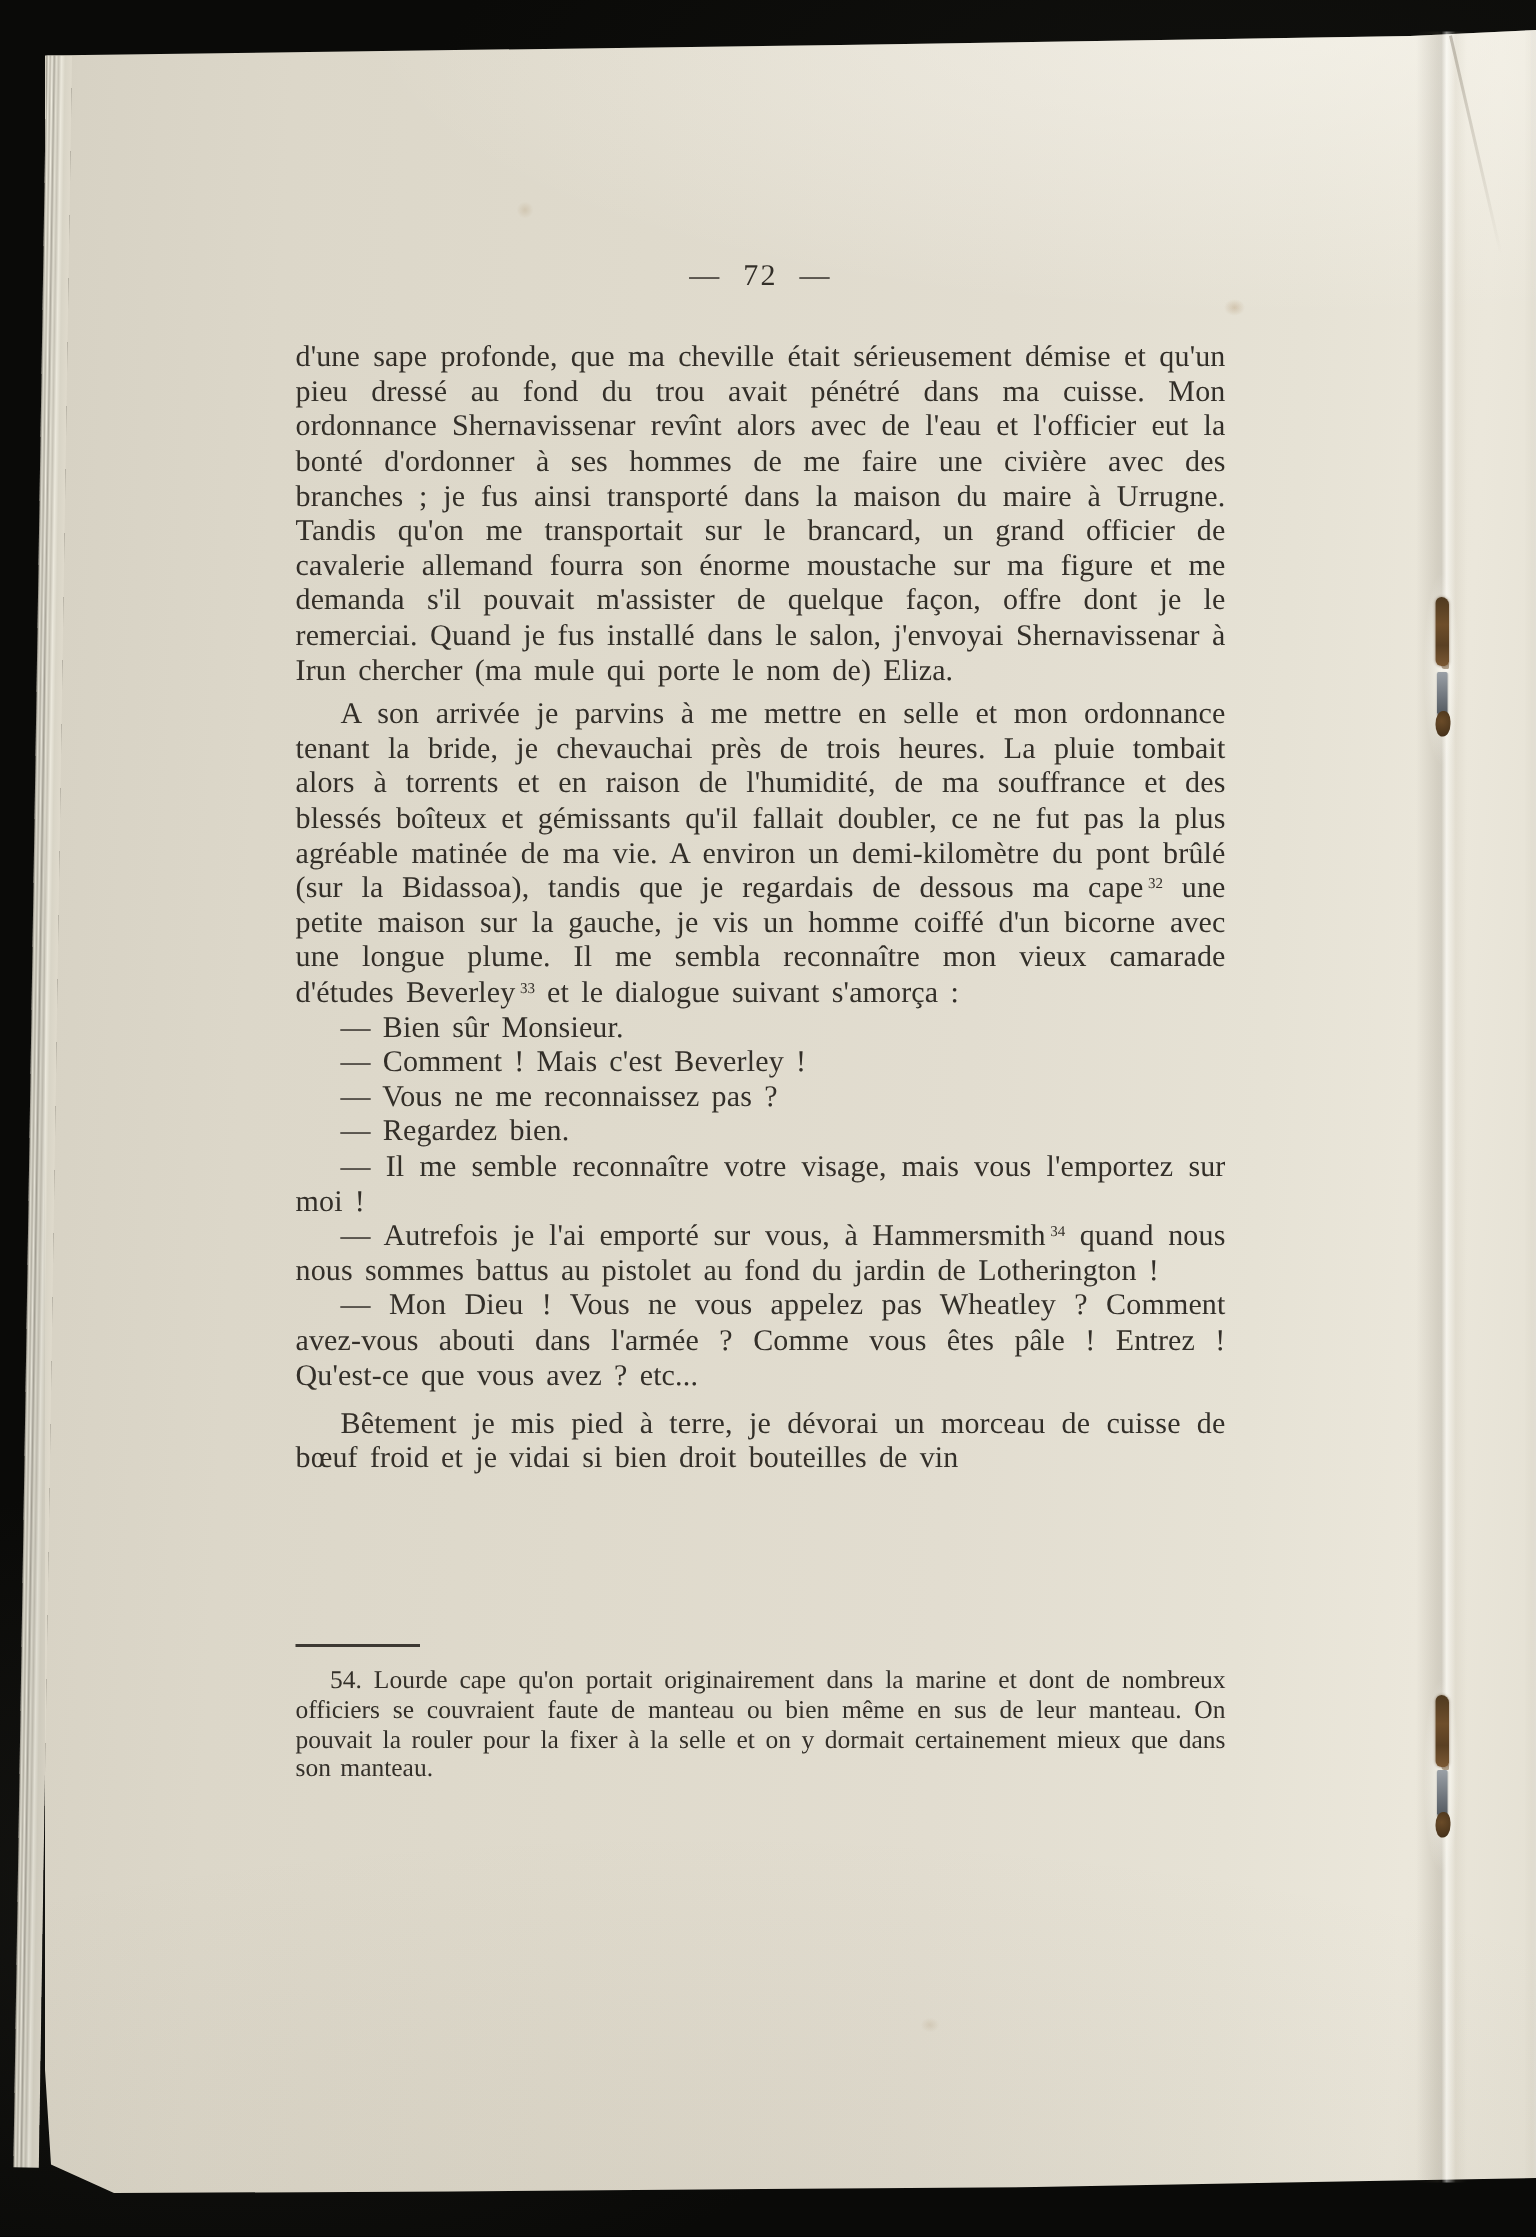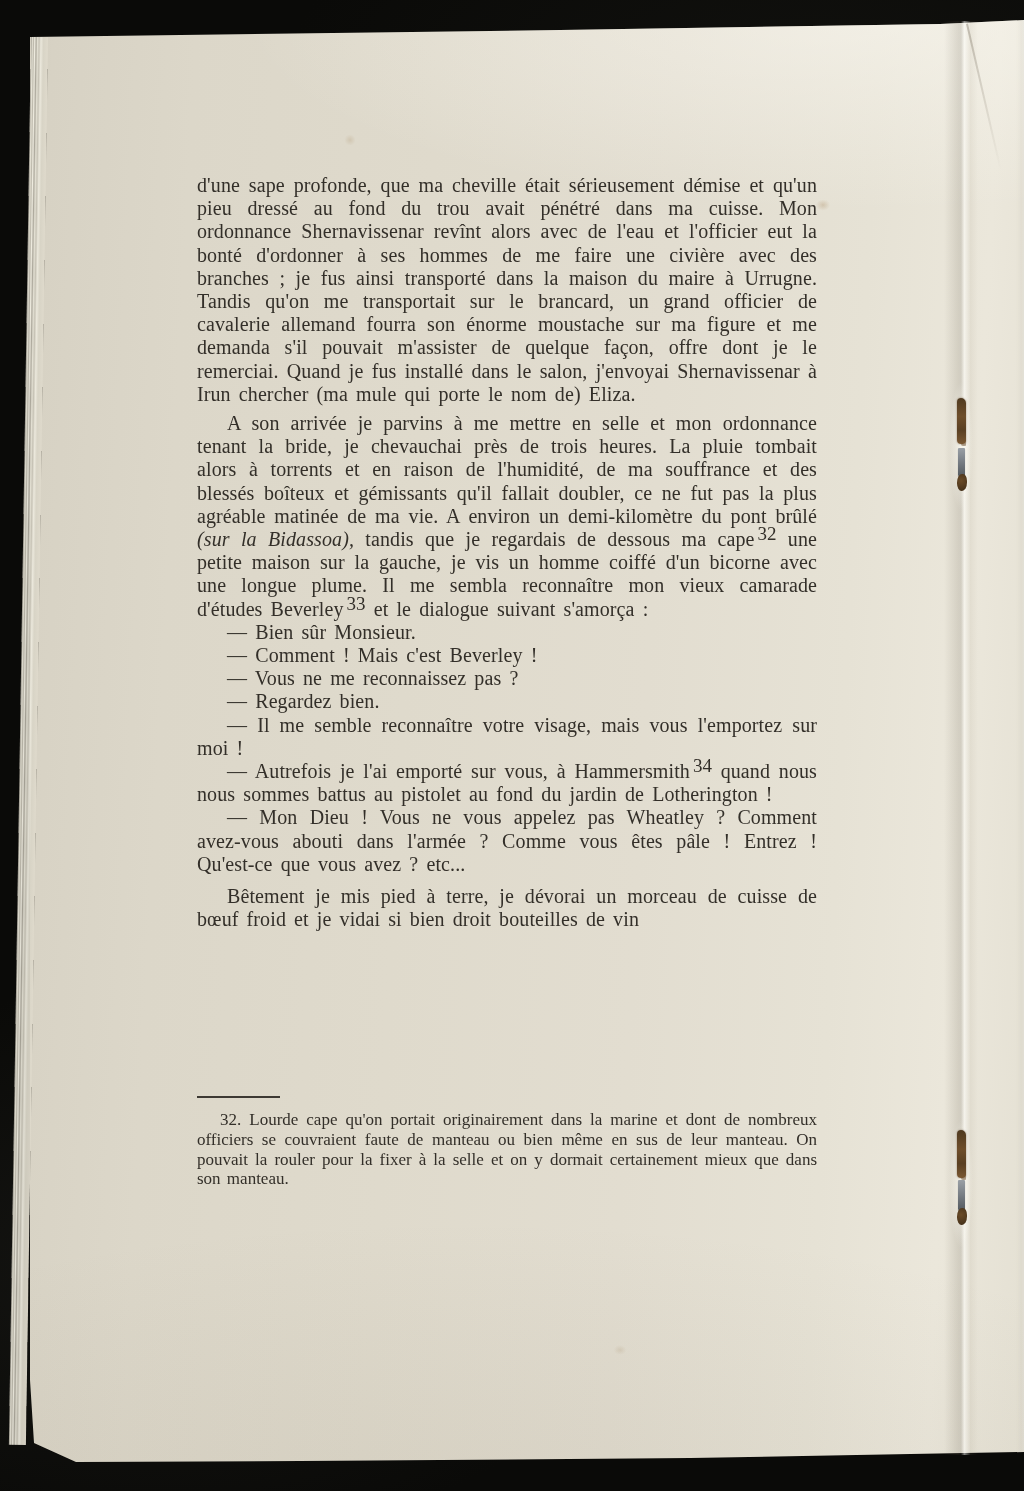--- a/index.html
+++ b/index.html
@@ -78,22 +78,22 @@
   .body p{margin:0;}
   .body{
     font-size:20px;line-height:23.2px;
     text-align:justify;word-spacing:3px;letter-spacing:0.1px;
   }
   .para, .para-last{text-indent:30px;}
   .para{margin:6px 0 0 !important;}
   .para-first{text-indent:0;margin:0;}
   .para-last{margin:9px 0 0 !important;}
   .dialogue{text-indent:30px;margin:0;}
-  .it{font-style:italic;}
-  .sup{font-size:19px;vertical-align:6px;line-height:0;margin-left:3px;letter-spacing:0;}
+  .it{}
+  .sup{font-size:10px;vertical-align:6px;line-height:0;margin-left:3px;letter-spacing:0;}
   
   .footzone{
     position:absolute;left:197px;top:1096px;width:620px;color:#332f29;
   }
   .fnrule{width:83px;height:0;border-top:2px solid #3d3933;margin:0;}
   .footnotes{font-size:17px;line-height:19.8px;text-align:justify;word-spacing:2px;}
   .footnotes p{margin:5px 0 0;text-indent:23px;}
   .footnotes p:first-child{margin-top:12px;}
 </style>
 </head>
@@ -112,33 +112,34 @@
     <div class="blob"></div>
   </div>
   <div class="staple" id="staple-bot" style="left:946px;top:1118px;height:130px;">
     <div class="halo"></div>
     <div class="rust"></div>
     <div class="bar"></div>
     <div class="blob"></div>
   </div>
 
   <div class="content">
+    <p class="pagenum">— 72 —</p>
     <div class="body">
         <p class="para-first"><span>d'une sape profonde, que ma cheville était sérieusement démise et qu'un pieu dressé au fond du trou avait pénétré dans ma cuisse. Mon ordonnance Shernavissenar revînt alors avec de l'eau et l'officier eut la bonté d'ordonner à ses hommes de me faire une civière avec des branches&nbsp;; je fus ainsi transporté dans la maison du maire à Urrugne. Tandis qu'on me transportait sur le brancard, un grand officier de cavalerie allemand fourra son énorme moustache sur ma figure et me demanda s'il pouvait m'assister de quelque façon, offre dont je le remerciai. Quand je fus installé dans le salon, j'envoyai Shernavissenar à Irun chercher (ma mule qui porte le nom de) Eliza.</span></p>
         <p class="para"><span>A son arrivée je parvins à me mettre en selle et mon ordonnance tenant la bride, je chevauchai près de trois heures. La pluie tombait alors à torrents et en raison de l'humidité, de ma souffrance et des blessés boîteux et gémissants qu'il fallait doubler, ce ne fut pas la plus agréable matinée de ma vie. A environ un demi-kilomètre du pont brûlé </span><span class="it">(sur la Bidassoa),</span><span> tandis que je regardais de dessous ma cape</span><span class="sup">32</span><span> une petite maison sur la gauche, je vis un homme coiffé d'un bicorne avec une longue plume. Il me sembla reconnaître mon vieux camarade d'études Beverley</span><span class="sup">33</span><span> et le dialogue suivant s'amorça&nbsp;:</span></p>
         <p class="dialogue"><span>— Bien sûr Monsieur.</span></p>
         <p class="dialogue"><span>— Comment&nbsp;! Mais c'est Beverley&nbsp;!</span></p>
         <p class="dialogue"><span>— Vous ne me reconnaissez pas&nbsp;?</span></p>
         <p class="dialogue"><span>— Regardez bien.</span></p>
         <p class="dialogue"><span>— Il me semble reconnaître votre visage, mais vous l'emportez sur moi&nbsp;!</span></p>
         <p class="dialogue"><span>— Autrefois je l'ai emporté sur vous, à Hammersmith</span><span class="sup">34</span><span> quand nous nous sommes battus au pistolet au fond du jardin de Lotherington&nbsp;!</span></p>
         <p class="dialogue"><span>— Mon Dieu&nbsp;! Vous ne vous appelez pas Wheatley&nbsp;? Comment avez-vous abouti dans l'armée&nbsp;? Comme vous êtes pâle&nbsp;! Entrez&nbsp;! Qu'est-ce que vous avez&nbsp;? etc...</span></p>
         <p class="para-last"><span>Bêtement je mis pied à terre, je dévorai un morceau de cuisse de bœuf froid et je vidai si bien droit bouteilles de vin</span></p>
       </div>
   </div>
 
   <div class="footzone">
     <div class="fnrule"></div>
     <div class="footnotes">
-        <p class="footnote"><span>32. Lourde cape qu'on portait originairement dans la marine et dont de nombreux officiers se couvraient faute de manteau ou bien même en sus de leur manteau. On pouvait la rouler pour la fixer à la selle et on y dormait certainement mieux que dans son manteau.</span></p>
+        <p class="footnote"><span>54. Lourde cape qu'on portait originairement dans la marine et dont de nombreux officiers se couvraient faute de manteau ou bien même en sus de leur manteau. On pouvait la rouler pour la fixer à la selle et on y dormait certainement mieux que dans son manteau.</span></p>
       </div>
   </div>
 </div>
 
 </body></html>

